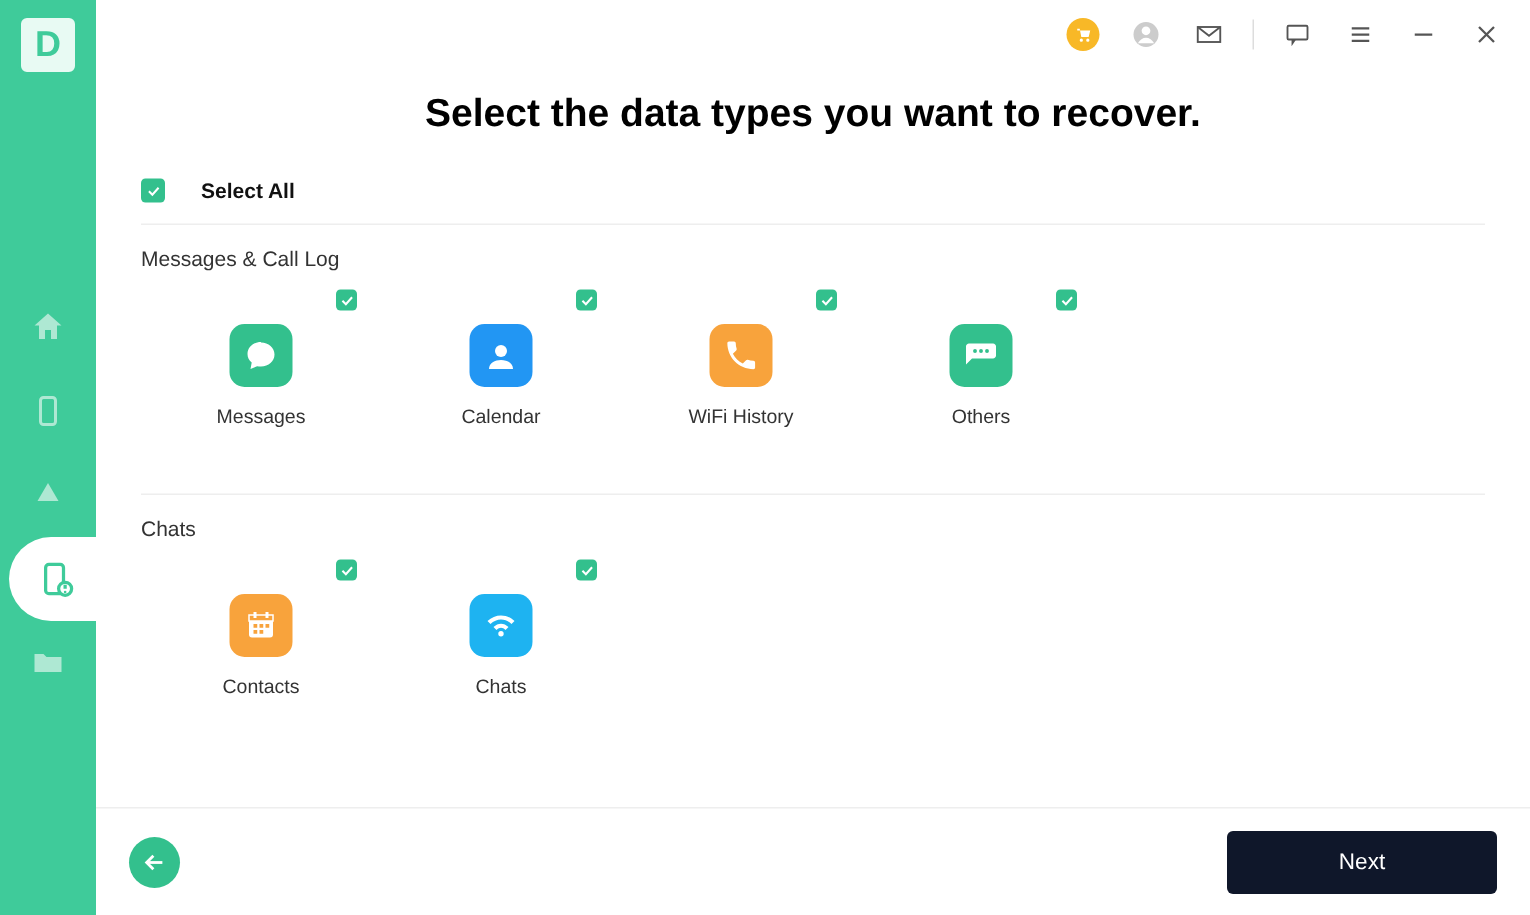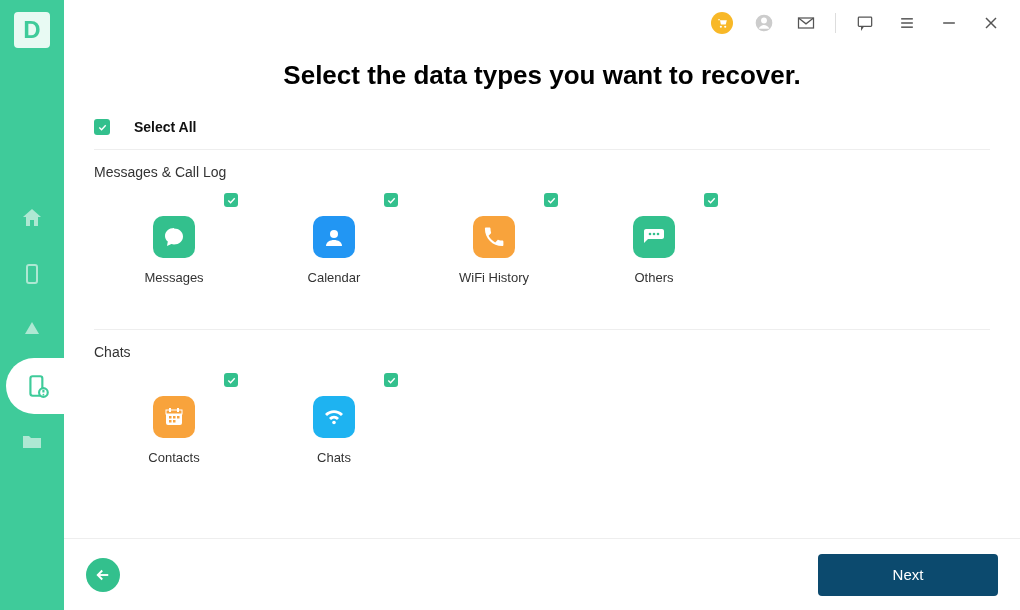--- a/index.html
+++ b/index.html
@@ -237,21 +237,21 @@
       width: 18px;
       height: 18px;
       stroke: #fff;
       stroke-width: 2.5;
       fill: none;
     }
     .next-btn {
       margin-left: auto;
       width: 180px;
       height: 42px;
-      background: #0c4a6e;
+      background: #0f172a;
       color: #fff;
       border-radius: 4px;
       display: flex;
       align-items: center;
       justify-content: center;
       font-size: 15px;
       cursor: pointer;
     }
     .bg-green { background: #33c08d; }
     .bg-blue { background: #2296f3; }

